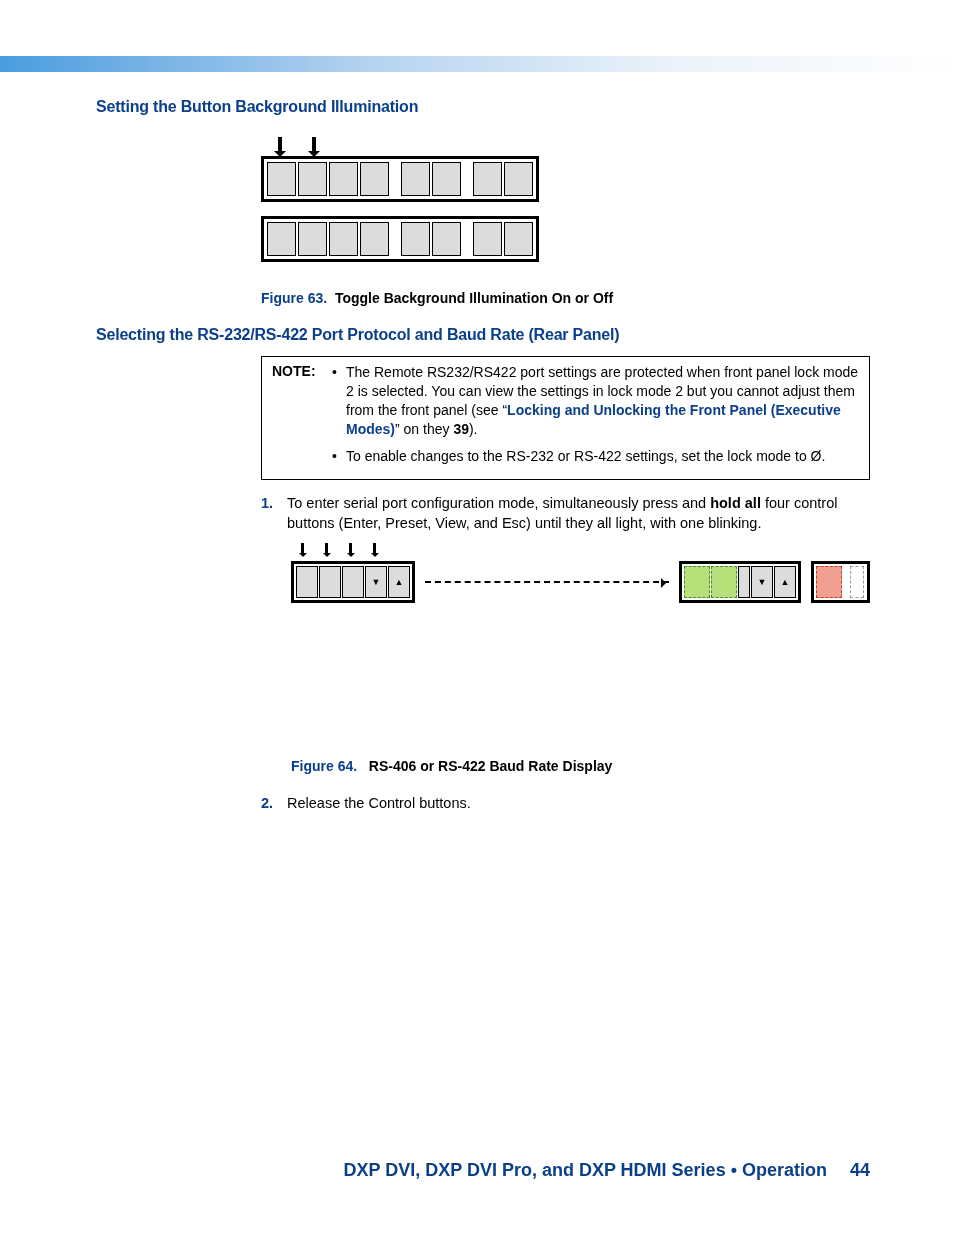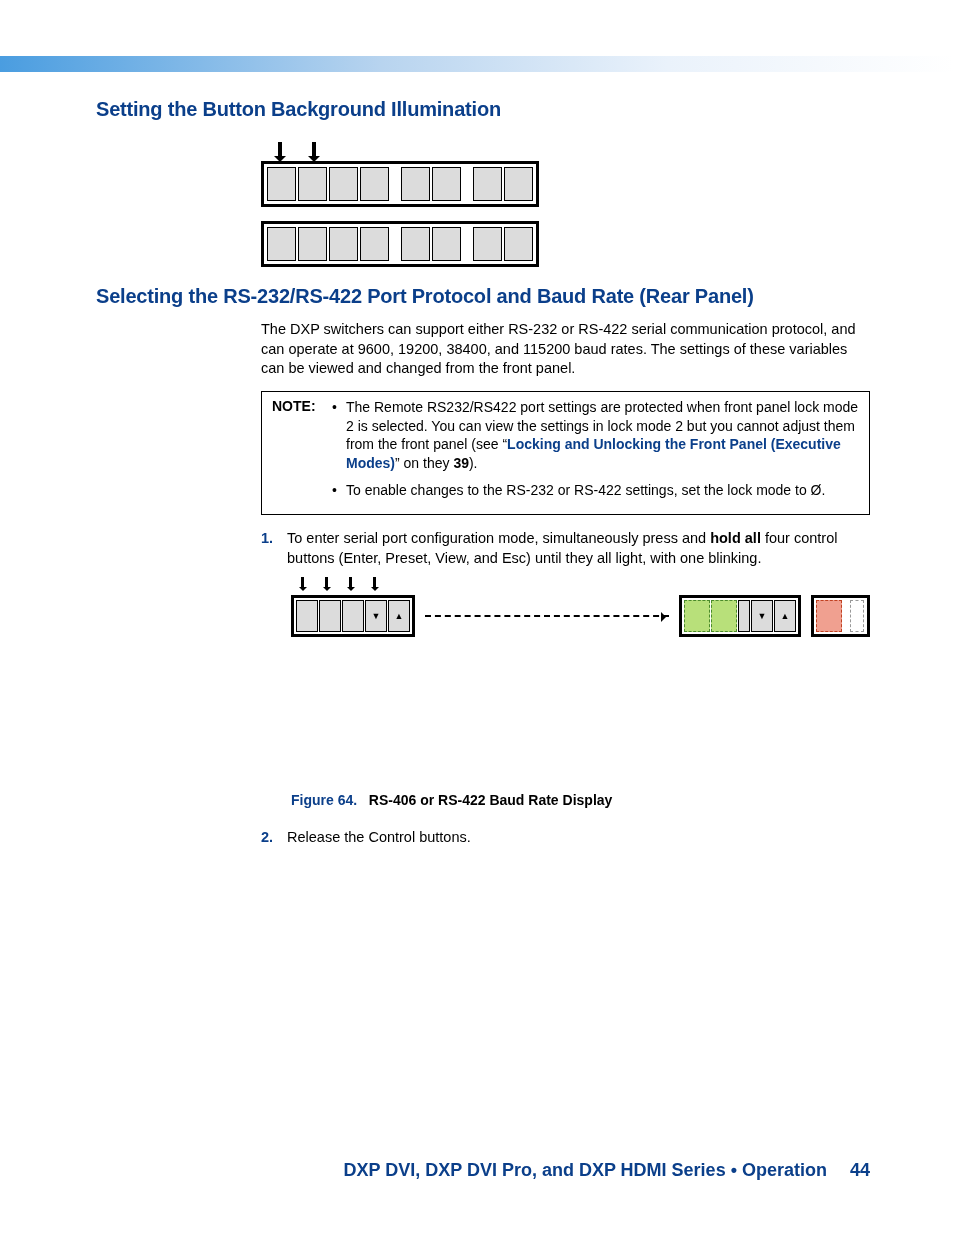--- a/index.html
+++ b/index.html
@@ -15,21 +15,21 @@
     position: absolute;
     top: 56px; left: 0; right: 0; height: 16px;
     background: linear-gradient(to right, #4a9de0 0%, #b8d4ef 40%, #eaf2fb 70%, #fff 100%);
   }
   .content {
     position: absolute;
     top: 98px; left: 96px; right: 84px;
   }
   h2.sec {
     color: #0b3f8a;
-    font-size: 20px;
+    font-size: 16px;
     font-weight: bold;
     margin-bottom: 12px;
     letter-spacing: -0.2px;
   }
   .body-text {
     margin-left: 165px;
     font-size: 14.5px;
     line-height: 1.35;
     margin-bottom: 12px;
   }
@@ -205,24 +205,27 @@
       <div class="btn"></div>
       <div class="gap"></div>
       <div class="btn"></div>
       <div class="btn"></div>
       <div class="gap"></div>
       <div class="btn"></div>
       <div class="btn"></div>
     </div>
   </div>
 
+  <p class="fig-caption">
+    <span class="fignum">Figure 63.</span>
+    &nbsp;<span class="figtitle">Toggle Background Illumination On or Off</span>
+  </p>
 
   <h2 class="sec" style="margin-top:18px">Selecting the RS-232/RS-422 Port Protocol and Baud Rate (Rear Panel)</h2>
 
-  <p class="body-text">The DXP switchers can support either RS-232 or RS-422 serial communication protocol, and can operate at 9600, 19200, 38400, and 115200 baud rates. The settings of these variables can be viewed and changed from the front panel.</p>
 
   <div class="note-box">
     <div class="note-row">
       <div class="note-label">NOTE:</div>
       <div class="note-bullets">
         <div class="bullet">
           <div class="dot">•</div>
           <div class="btxt">
             <span>The Remote RS232/RS422 port settings are protected when front panel lock mode 2 is selected. You can view the settings in lock mode 2 but you cannot adjust them from the front panel (see “</span><span class="link">Locking and Unlocking the Front Panel (Executive Modes)</span><span>” on they </span><b>39</b><span>).</span>
           </div>

